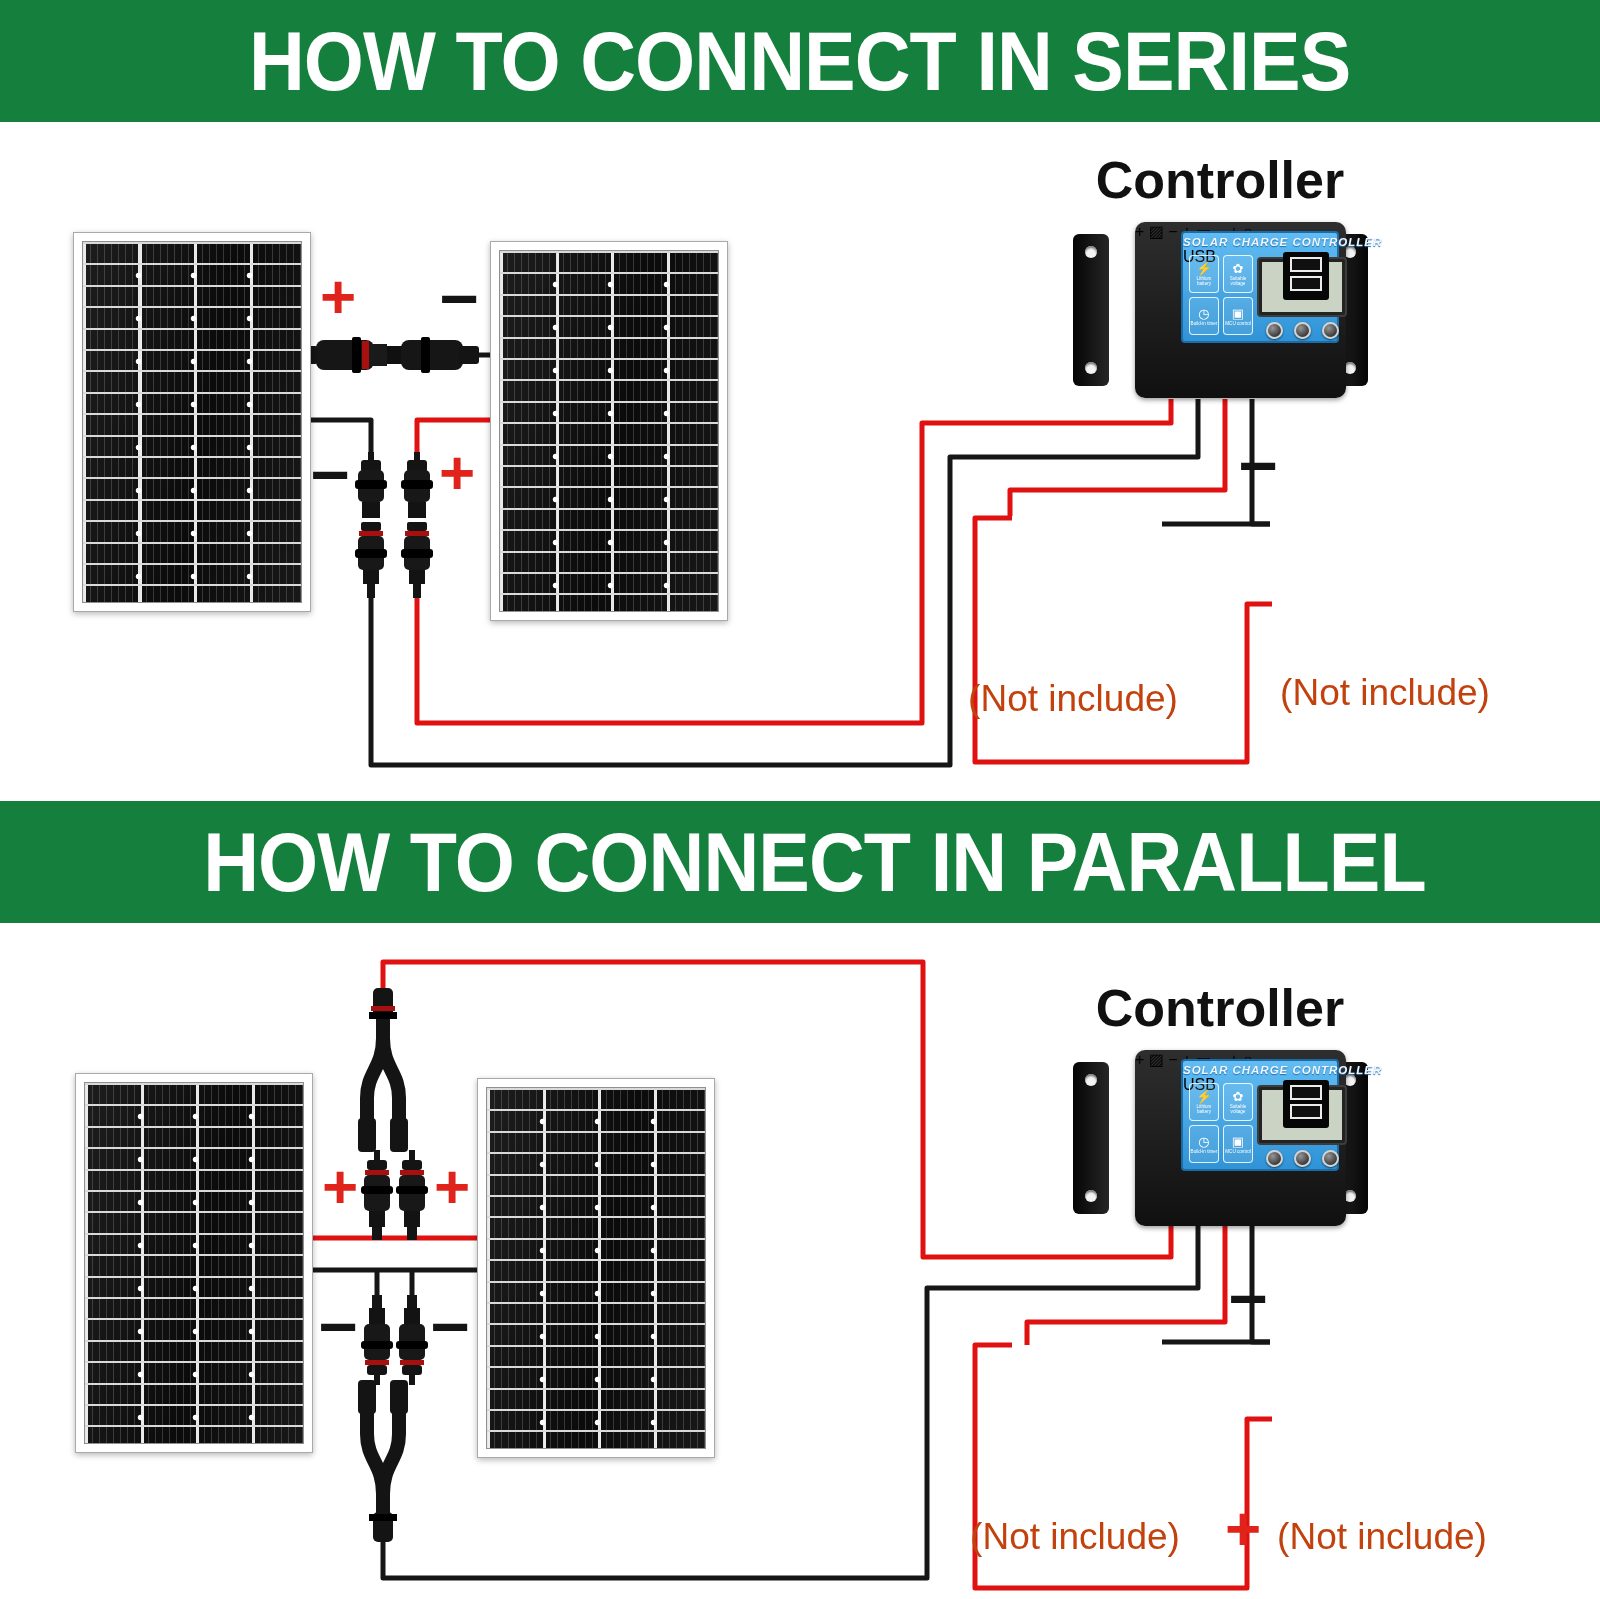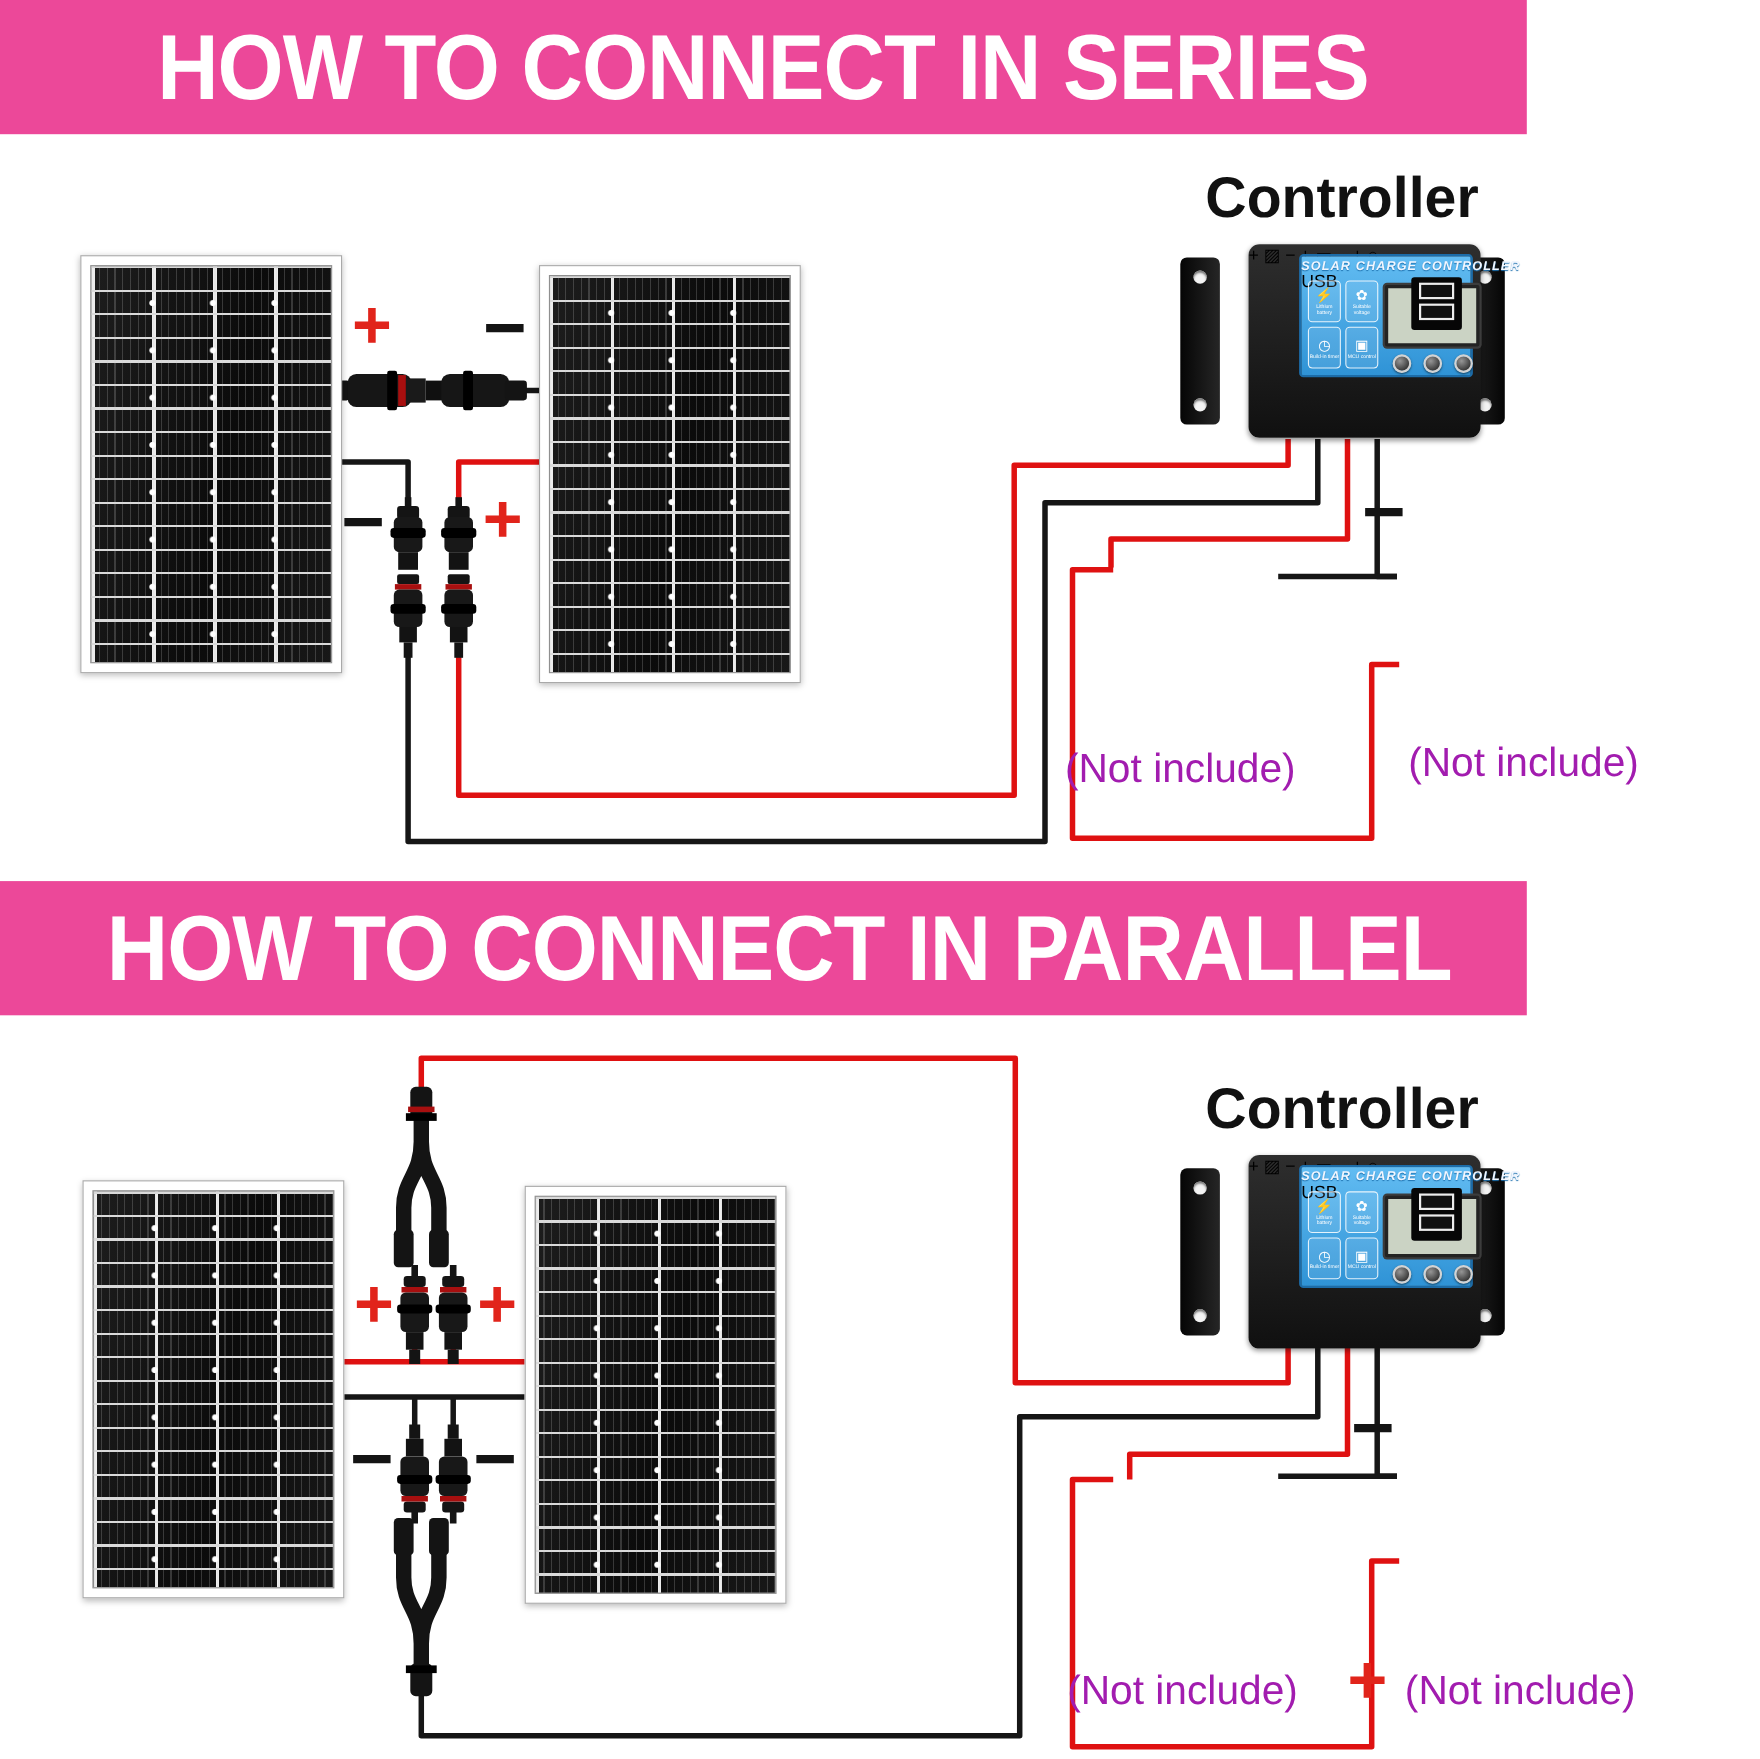--- a/index.html
+++ b/index.html
@@ -4,21 +4,21 @@
 <style>
   html,body{margin:0;padding:0;background:#ffffff;}
   *{box-sizing:border-box;font-family:"Liberation Sans",sans-serif;}
   #page{position:relative;width:1600px;height:1599px;background:#fff;overflow:hidden;}
 
   .section{position:absolute;left:0;width:1600px;}
   #sec-series{top:0;height:800px;}
   #sec-parallel{top:800px;height:799px;}
 
   
-  .banner{position:absolute;left:0;width:1388px;height:122px;background:#ec4899;
+  .banner{position:absolute;left:0;width:1600px;height:122px;background:#15803d;
           display:flex;align-items:center;justify-content:center;}
   .banner span{color:#fff;font-weight:700;font-size:84px;letter-spacing:-1px;
                transform:scaleX(.92);white-space:nowrap;}
 
   
   .panel{position:absolute;width:238px;height:380px;background:#fff;
          border:1px solid #a9a9a9;box-shadow:0 2px 6px rgba(0,0,0,.28);}
   .panel::before{content:"";position:absolute;inset:8px;border:1px solid #8f8f8f;
     background:
       radial-gradient(circle, #fff 2.3px, rgba(255,255,255,0) 3.2px) 50px 12px / 11px 43px repeat-y,
@@ -37,21 +37,21 @@
 
   
   .sign{position:absolute;transform:translate(-50%,-54%);font-weight:900;line-height:1;}
   .sign.plus{font-size:62px;}
   .sign.minus{font-size:68px;}
   .sign.red{color:#e1241b;}
   .sign.blk{color:#141414;}
 
   
   .devlabel{position:absolute;transform:translateX(-50%);font-size:52px;font-weight:600;color:#111;white-space:nowrap;}
-  .note{position:absolute;transform:translateX(-50%);font-size:37px;font-weight:500;color:#a21caf;white-space:nowrap;}
+  .note{position:absolute;transform:translateX(-50%);font-size:37px;font-weight:500;color:#c2410c;white-space:nowrap;}
 
   
   .controller{position:absolute;width:295px;height:176px;}
   .ctab{position:absolute;top:12px;bottom:12px;width:36px;border-radius:6px;
         background:linear-gradient(90deg,#050505,#262626);}
   .ctab.l{left:0;} .ctab.r{right:0;background:linear-gradient(90deg,#262626,#050505);}
   .ctab .hole{position:absolute;left:50%;transform:translateX(-50%);width:12px;height:12px;border-radius:50%;
         background:#f4f4f4;box-shadow:inset 0 2px 2px #777;}
   .ctab .hole.t{top:12px;} .ctab .hole.b{bottom:12px;}
   .cbody{position:absolute;left:22px;right:22px;top:0;bottom:0;border-radius:10px;

